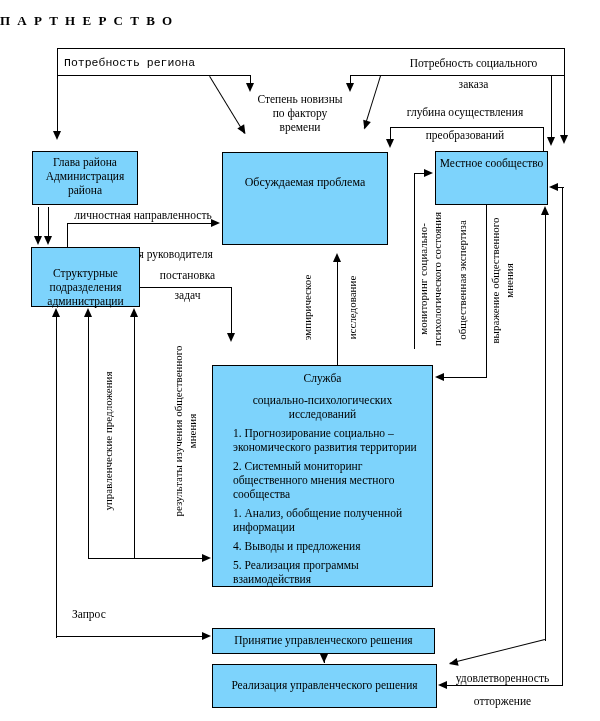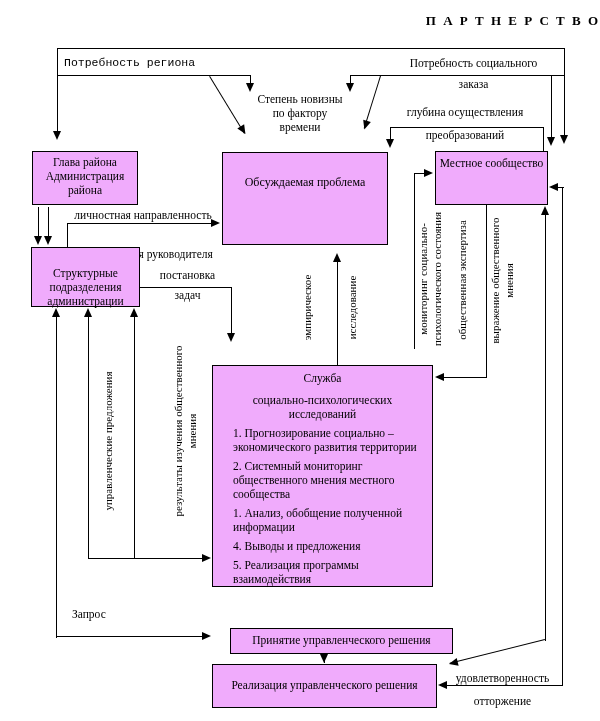--- a/index.html
+++ b/index.html
@@ -1,23 +1,23 @@
 <!DOCTYPE html>
 <html><head>
 <meta charset="utf-8">
 <style>
   html,body{margin:0;padding:0;background:#fff;}
   .canvas{position:relative;width:600px;height:721px;background:#fff;overflow:hidden;
           font-family:"Liberation Serif","DejaVu Serif",serif;color:#000;}
-  .title{position:absolute;top:13px;left:0;width:100%;text-align:right;
+  .title{position:absolute;top:13px;left:0;width:100%;text-align:left;
          font-weight:bold;font-size:13px;letter-spacing:2px;}
   .hl,.vl{position:absolute;background:#000;}
   .hl{height:1.4px;}
   .vl{width:1.4px;}
-  .box{position:absolute;border:1.4px solid #000;box-sizing:border-box;background:#f0abfc;
+  .box{position:absolute;border:1.4px solid #000;box-sizing:border-box;background:#7dd3fc;
        text-align:center;font-size:11.5px;line-height:14px;}
   .lbl{position:absolute;font-size:11.5px;line-height:13px;}
   .c{text-align:center;}
   .rot{position:absolute;transform-origin:0 0;transform:rotate(-90deg);
        font-size:11px;line-height:13.5px;text-align:center;}
   .au,.ad,.al,.ar,.dh{position:absolute;width:0;height:0;}
   .au{border-left:4.5px solid transparent;border-right:4.5px solid transparent;border-bottom:9px solid #000;}
   .ad{border-left:4.5px solid transparent;border-right:4.5px solid transparent;border-top:9px solid #000;}
   .al{border-top:4.5px solid transparent;border-bottom:4.5px solid transparent;border-right:9px solid #000;}
   .ar{border-top:4.5px solid transparent;border-bottom:4.5px solid transparent;border-left:9px solid #000;}
@@ -148,21 +148,21 @@
   <div class="rot" style="left:102px;top:552px;width:222px;">управленческие предложения</div>
   <div class="rot" style="left:172px;top:565px;width:268px;">
     <div>результаты изучения общественного</div>
     <div>мнения</div>
   </div>
 
   <div class="lbl" style="left:72px;top:608px;width:70px;">Запрос</div>
   <div class="hl" style="left:56px;top:636px;width:147px;"></div>
   <div class="ar" style="left:202px;top:632px;"></div>
 
-  <div class="box" style="left:212px;top:628px;width:223px;height:26px;line-height:23px;margin-left:18px;">
+  <div class="box" style="left:212px;top:628px;width:223px;height:26px;line-height:23px;">
     <div>Принятие управленческого решения</div>
   </div>
   <div class="vl" style="left:324px;top:654px;height:9px;"></div>
   <div class="ad" style="left:320px;top:654px;"></div>
   <div class="box" style="left:212px;top:664px;width:225px;height:44px;padding-top:13px;">
     <div>Реализация управленческого решения</div>
   </div>
 
   <div class="au" style="left:541px;top:206px;"></div>
   <div class="vl" style="left:545px;top:215px;height:426px;"></div>

